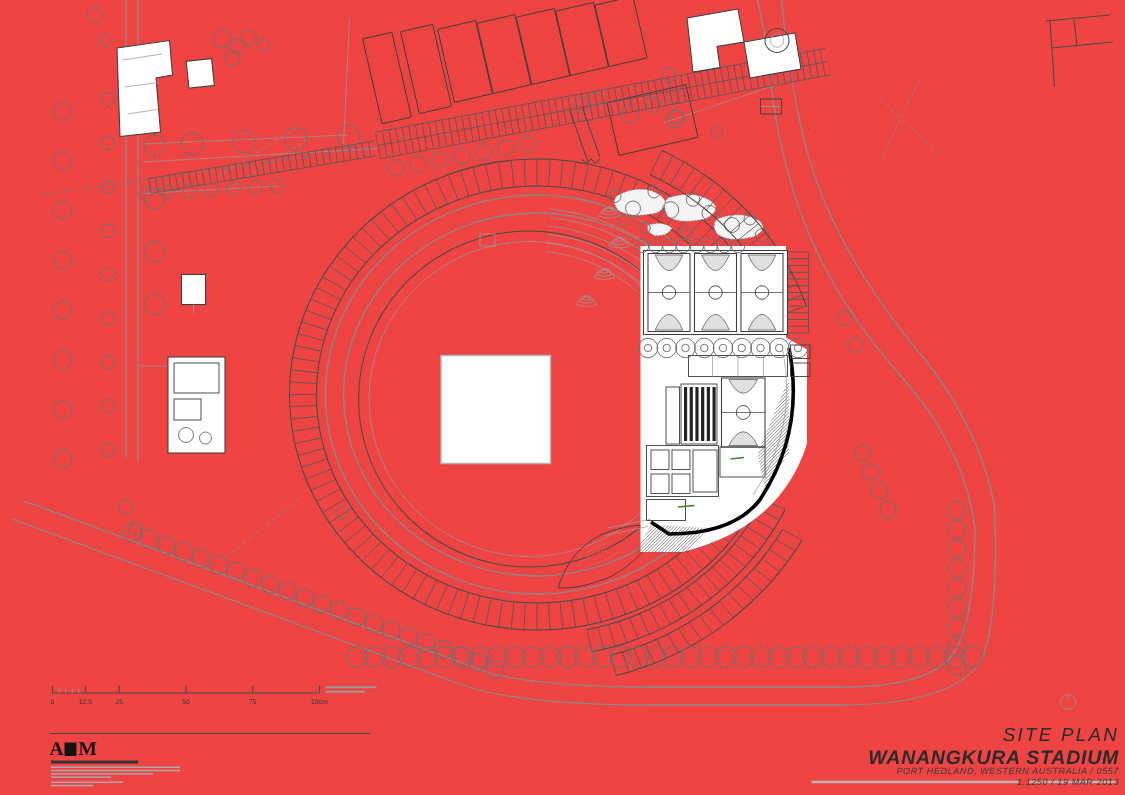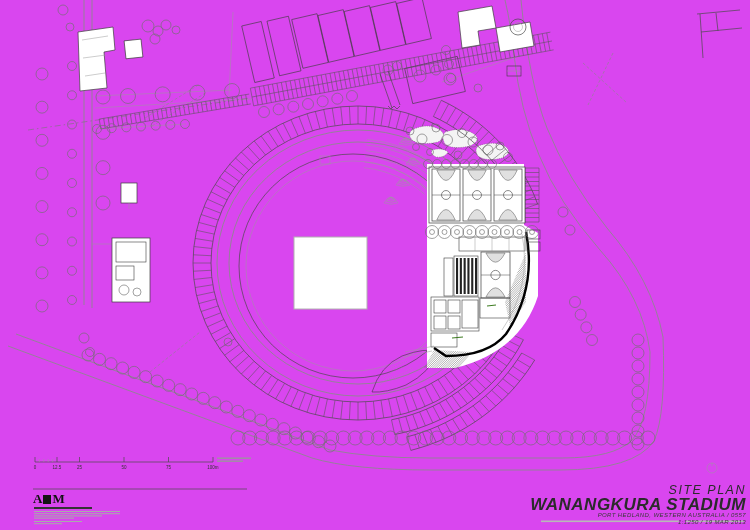--- a/index.html
+++ b/index.html
@@ -1,16 +1,16 @@
 <!DOCTYPE html>
 <html><head>
 <meta charset="utf-8">
 <style>
   html,body{margin:0;padding:0;background:#fff}
-  #page{position:relative;width:750px;height:530px;background:#d946ef;overflow:hidden;
+  #page{position:relative;width:750px;height:530px;background:#ef4444;overflow:hidden;
         font-family:"Liberation Sans",sans-serif}
   svg text{font-family:"Liberation Sans",sans-serif}
   
   .s1{stroke:#4a4a4a;stroke-width:.7;fill:none}
   .s2{stroke:#8a8a8a;stroke-width:.85;fill:none}
   .s3{stroke:#9a9a9a;stroke-width:.5;fill:none}
   .tree{stroke:#6f6f6f;stroke-width:.65;fill:none}
   .tick{stroke:#555;stroke-width:.55}
   .bld{stroke:#3d3d3d;stroke-width:.7;fill:#fff}
   .bldn{stroke:#3d3d3d;stroke-width:.6;fill:none}
@@ -19,21 +19,21 @@
   .thick{stroke:#000;stroke-width:2.4;fill:none}
   .blob{stroke:#6a6a6a;stroke-width:.55;fill:#f4f4f4;stroke-dasharray:1 1.2}
   .gray{fill:#e0e0e0;stroke:#555;stroke-width:.5}
   .grn{stroke:#3f7d22;stroke-width:1.1}
   .mask{fill:#fff;stroke:none}
   .hatchln{stroke:#555;stroke-width:.45}
   .bar{fill:#222}
   
   .tb{position:absolute;right:4px;top:484px;text-align:right;color:#2b2b2b}
   .tb-title{font-style:italic;font-size:12.5px;line-height:13px;letter-spacing:1.5px}
-  .tb-name{font-style:italic;font-weight:bold;font-size:17px;line-height:15px;letter-spacing:.5px}
+  .tb-name{font-style:italic;font-weight:bold;font-size:13px;line-height:15px;letter-spacing:.5px}
   .tb-sub{font-style:italic;font-size:6px;line-height:7px;letter-spacing:.4px;color:#3a3a3a}
   
   .logo{position:absolute;left:33px;top:491px;display:flex;align-items:center;
         font-family:"Liberation Serif",serif;font-weight:bold;font-size:13px;color:#111}
   .logo .blk{display:inline-block;width:8px;height:9px;background:#141414;margin:0 1px}
 </style>
 </head>
 <body>
 
 <div id="page">

